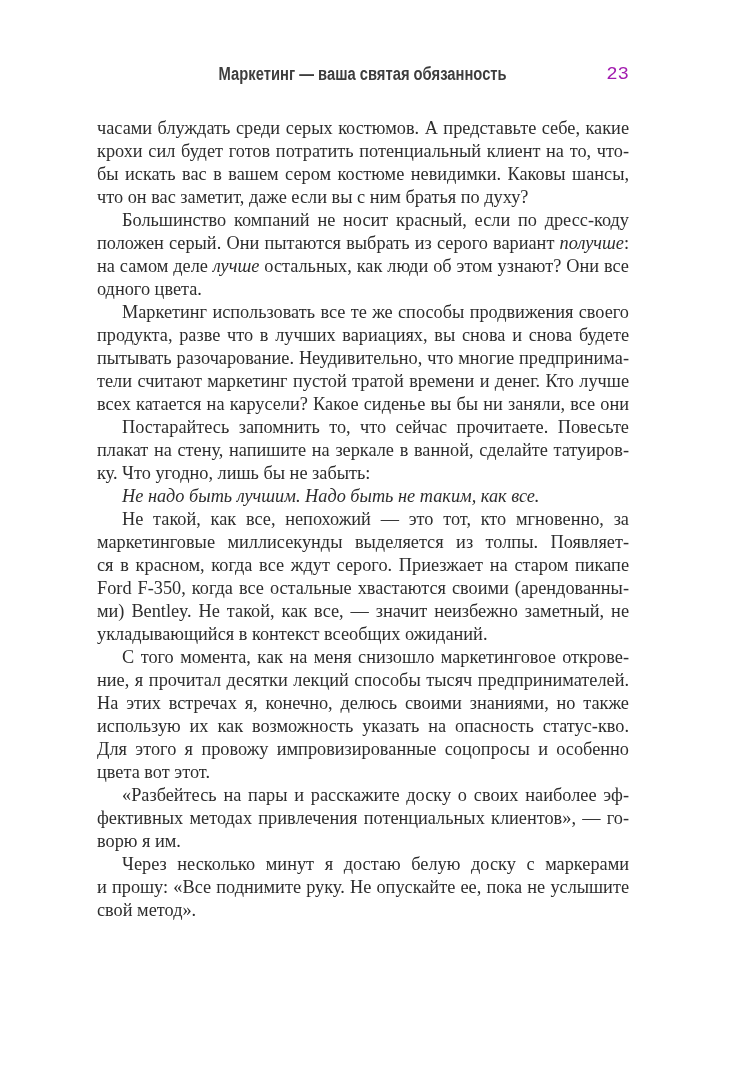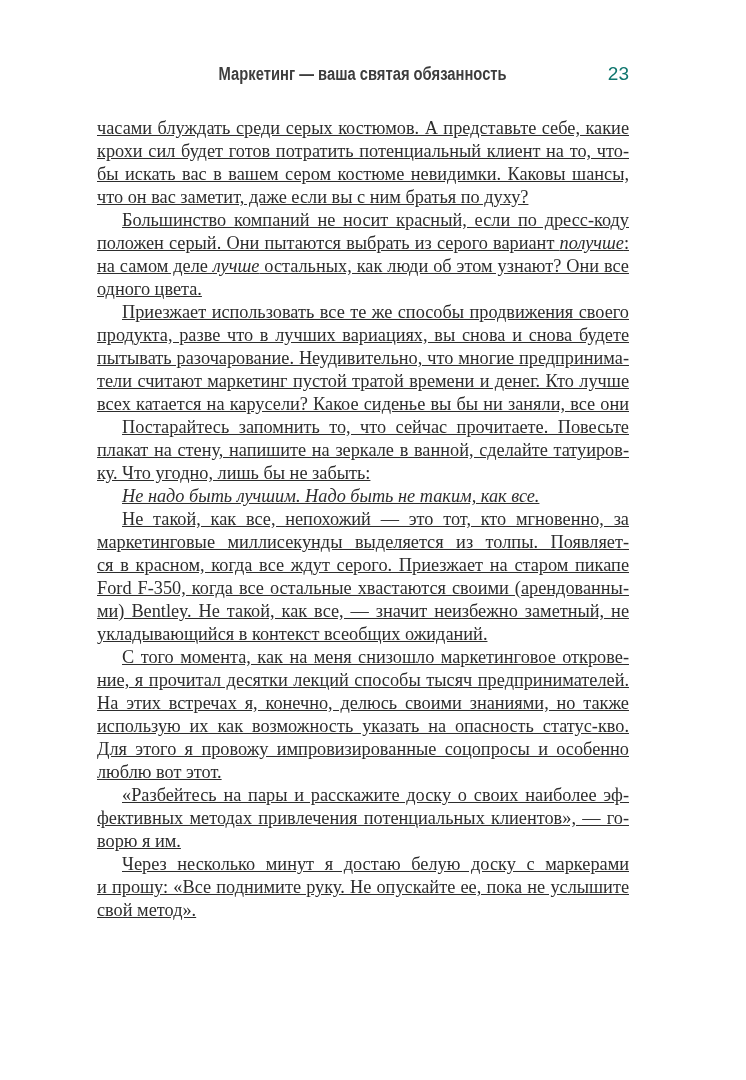--- a/index.html
+++ b/index.html
@@ -31,37 +31,37 @@
     font-size: 18px;
     line-height: 24px;
     color: #3d3d3d;
     transform: scaleX(0.82);
     transform-origin: 50% 50%;
   }
   .head-pagenum {
     position: absolute;
     right: 0;
     top: 0;
-    font-family: Liberation Sans, sans-serif;
+    font-family: Liberation Mono, monospace;
     font-size: 19px;
     line-height: 24px;
-    color: #0f766e;
+    color: #a21caf;
   }
   
   .body-text {
     position: absolute;
     left: 97px;
     top: 117px;
     width: 532px;
     font-family: "Liberation Serif", serif;
     font-size: 18.3px;
     line-height: 23px;
     color: #2d2d2d;
   }
-  .paragraph { margin: 0; text-decoration: underline; }
+  .paragraph { margin: 0; }
   .line {
     height: 23px;
     text-align: justify;
     text-align-last: justify;
     overflow: hidden;
   }
   .line.last { text-align-last: left; }
   .line.indent { text-indent: 25px; }
   .par-italic .line { font-style: italic; }
 </style>
@@ -80,21 +80,21 @@
         <div class="line">бы искать вас в вашем сером костюме невидимки. Каковы шансы,</div>
         <div class="line last">что он вас заметит, даже если вы с ним братья по духу?</div>
       </div>
       <div class="paragraph">
         <div class="line indent">Большинство компаний не носит красный, если по дресс-коду</div>
         <div class="line">положен серый. Они пытаются выбрать из серого вариант <i>получше</i>:</div>
         <div class="line">на самом деле <i>лучше</i> остальных, как люди об этом узнают? Они все</div>
         <div class="line last">одного цвета.</div>
       </div>
       <div class="paragraph">
-        <div class="line indent">Приезжает использовать все те же способы продвижения своего</div>
+        <div class="line indent">Маркетинг использовать все те же способы продвижения своего</div>
         <div class="line">продукта, разве что в лучших вариациях, вы снова и снова будете ис-</div>
         <div class="line">пытывать разочарование. Неудивительно, что многие предпринима-</div>
         <div class="line">тели считают маркетинг пустой тратой времени и денег. Кто лучше</div>
         <div class="line">всех катается на карусели? Какое сиденье вы бы ни заняли, все они —</div>
       </div>
       <div class="paragraph">
         <div class="line indent">Постарайтесь запомнить то, что сейчас прочитаете. Повесьте</div>
         <div class="line">плакат на стену, напишите на зеркале в ванной, сделайте татуиров-</div>
         <div class="line last">ку. Что угодно, лишь бы не забыть:</div>
       </div>
@@ -108,21 +108,21 @@
         <div class="line">Ford F-350, когда все остальные хвастаются своими (арендованны-</div>
         <div class="line">ми) Bentley. Не такой, как все, — значит неизбежно заметный, не</div>
         <div class="line last">укладывающийся в контекст всеобщих ожиданий.</div>
       </div>
       <div class="paragraph">
         <div class="line indent">С того момента, как на меня снизошло маркетинговое открове-</div>
         <div class="line">ние, я прочитал десятки лекций способы тысяч предпринимателей.</div>
         <div class="line">На этих встречах я, конечно, делюсь своими знаниями, но также</div>
         <div class="line">использую их как возможность указать на опасность статус-кво.</div>
         <div class="line">Для этого я провожу импровизированные соцопросы и особенно</div>
-        <div class="line last">люблю вот этот.</div>
+        <div class="line last">цвета вот этот.</div>
       </div>
       <div class="paragraph">
         <div class="line indent">«Разбейтесь на пары и расскажите доску о своих наиболее эф-</div>
         <div class="line">фективных методах привлечения потенциальных клиентов», — го-</div>
         <div class="line last">ворю я им.</div>
       </div>
       <div class="paragraph">
         <div class="line indent">Через несколько минут я достаю белую доску с маркерами</div>
         <div class="line">и прошу: «Все поднимите руку. Не опускайте ее, пока не услышите</div>
         <div class="line last">свой метод».</div>

